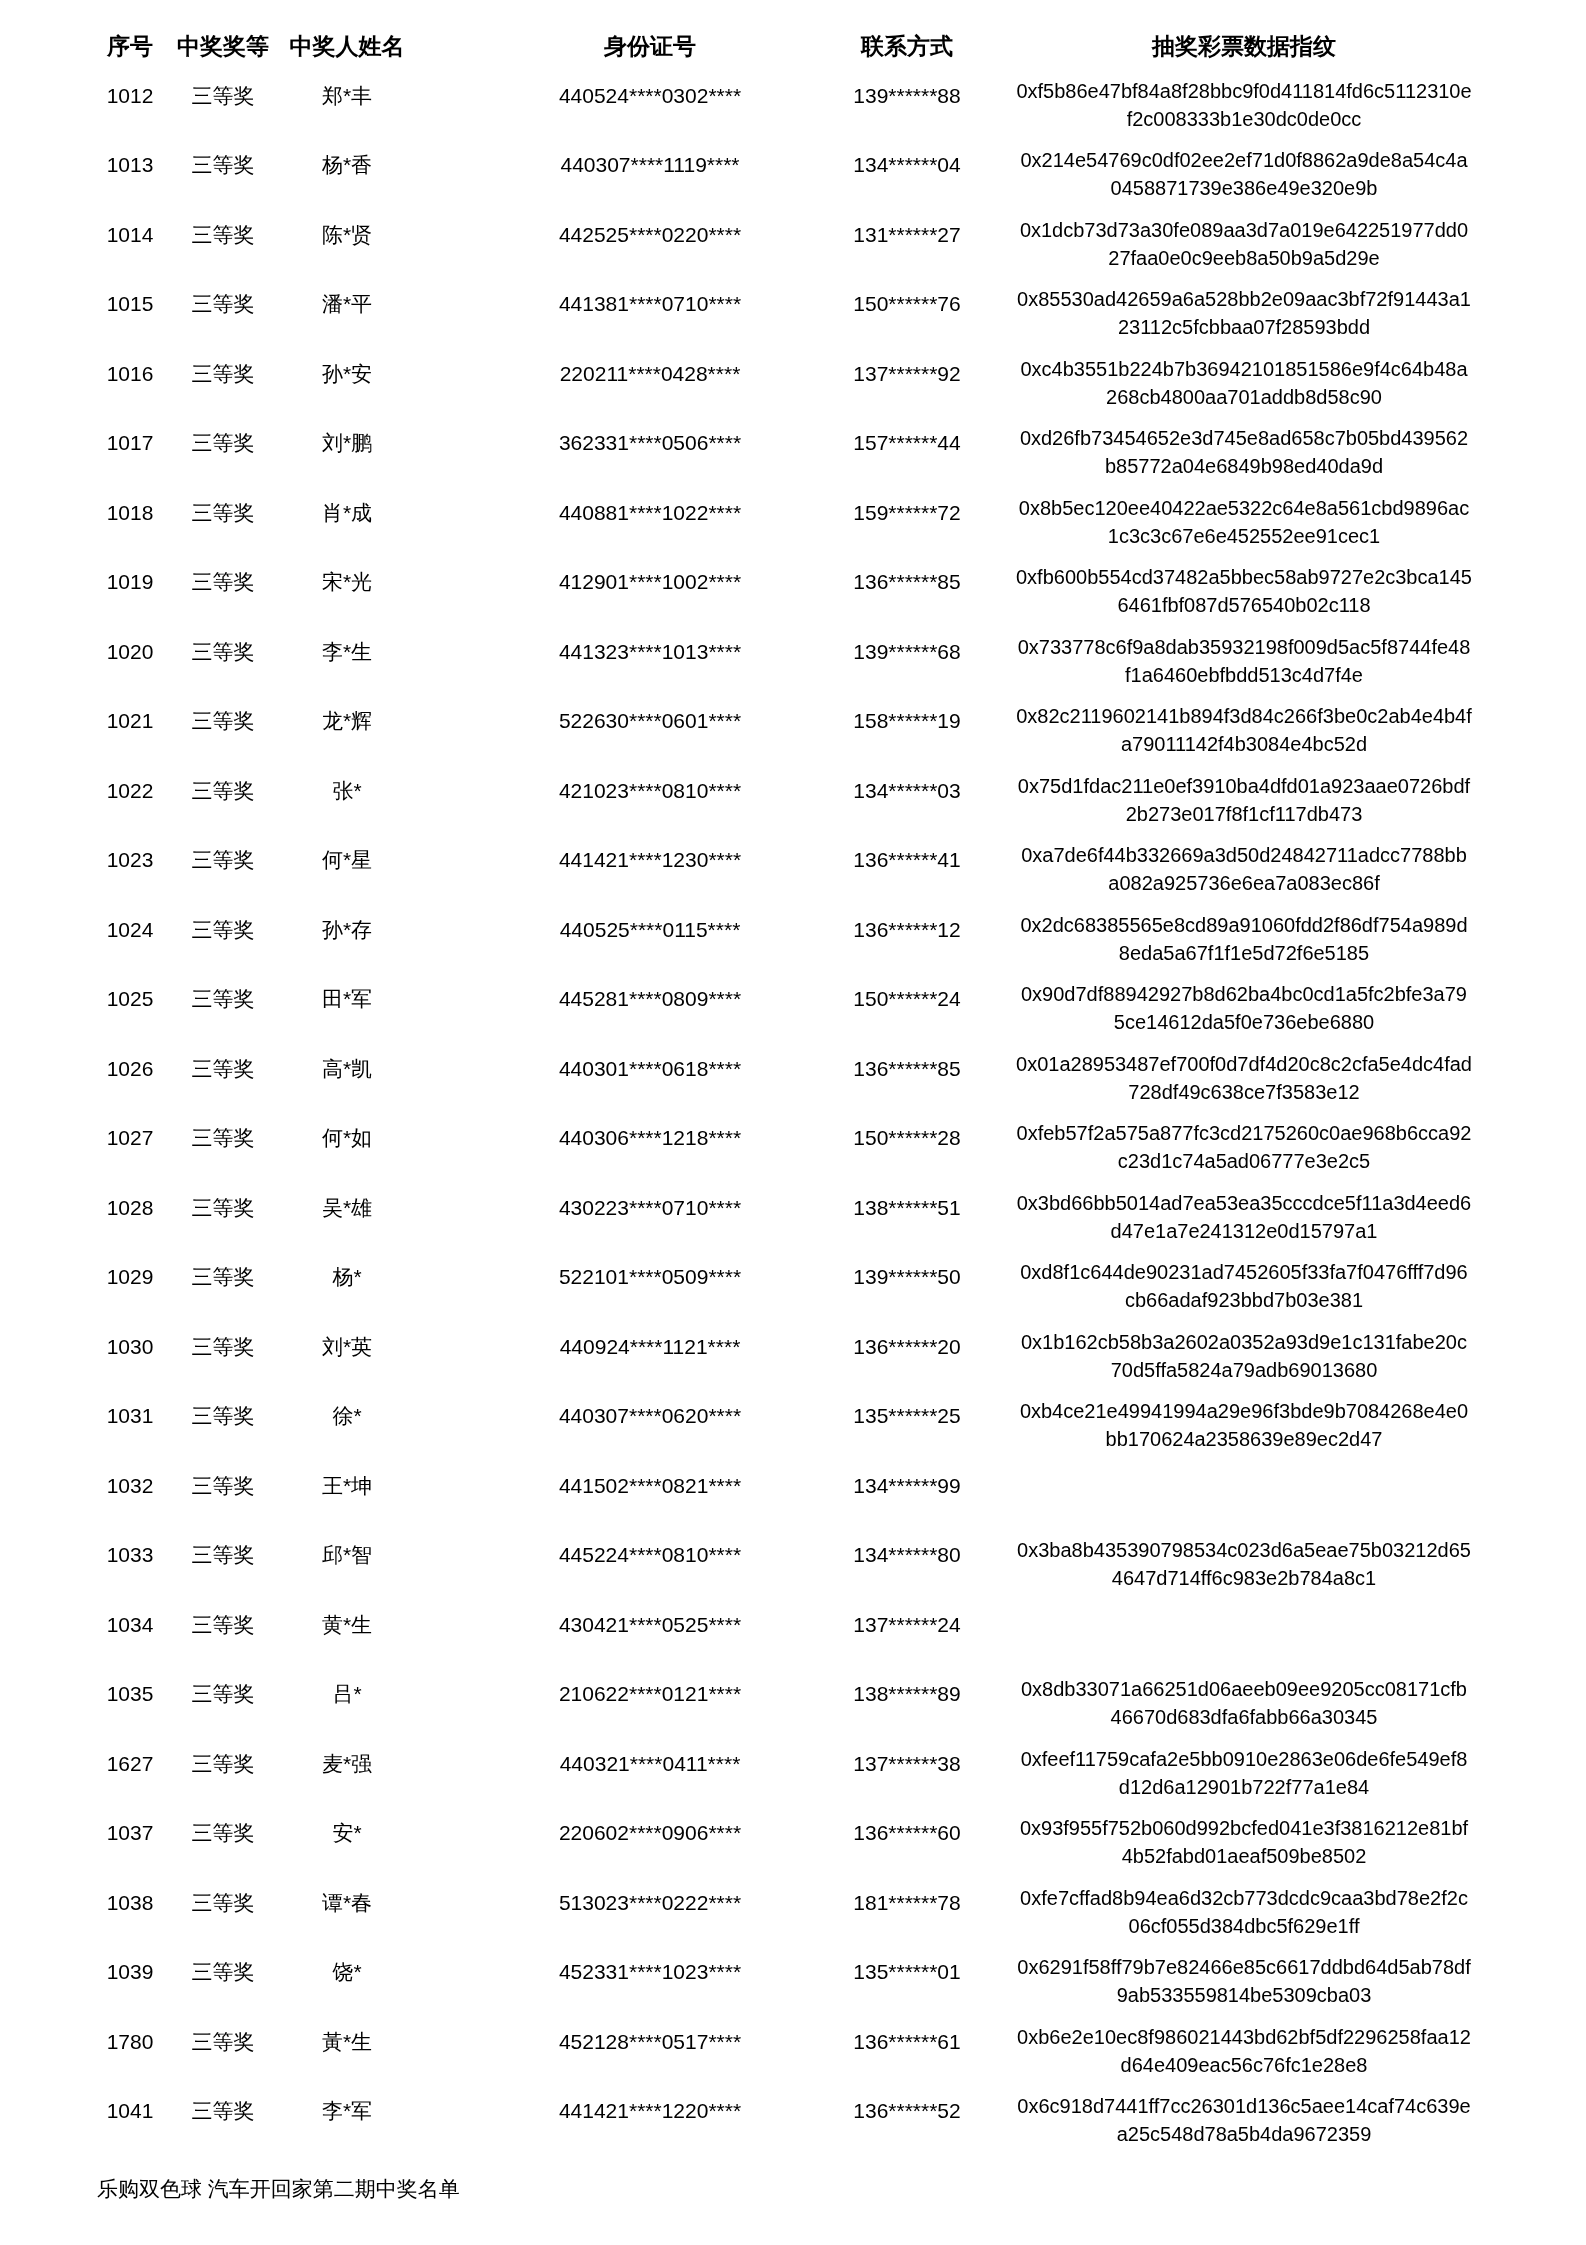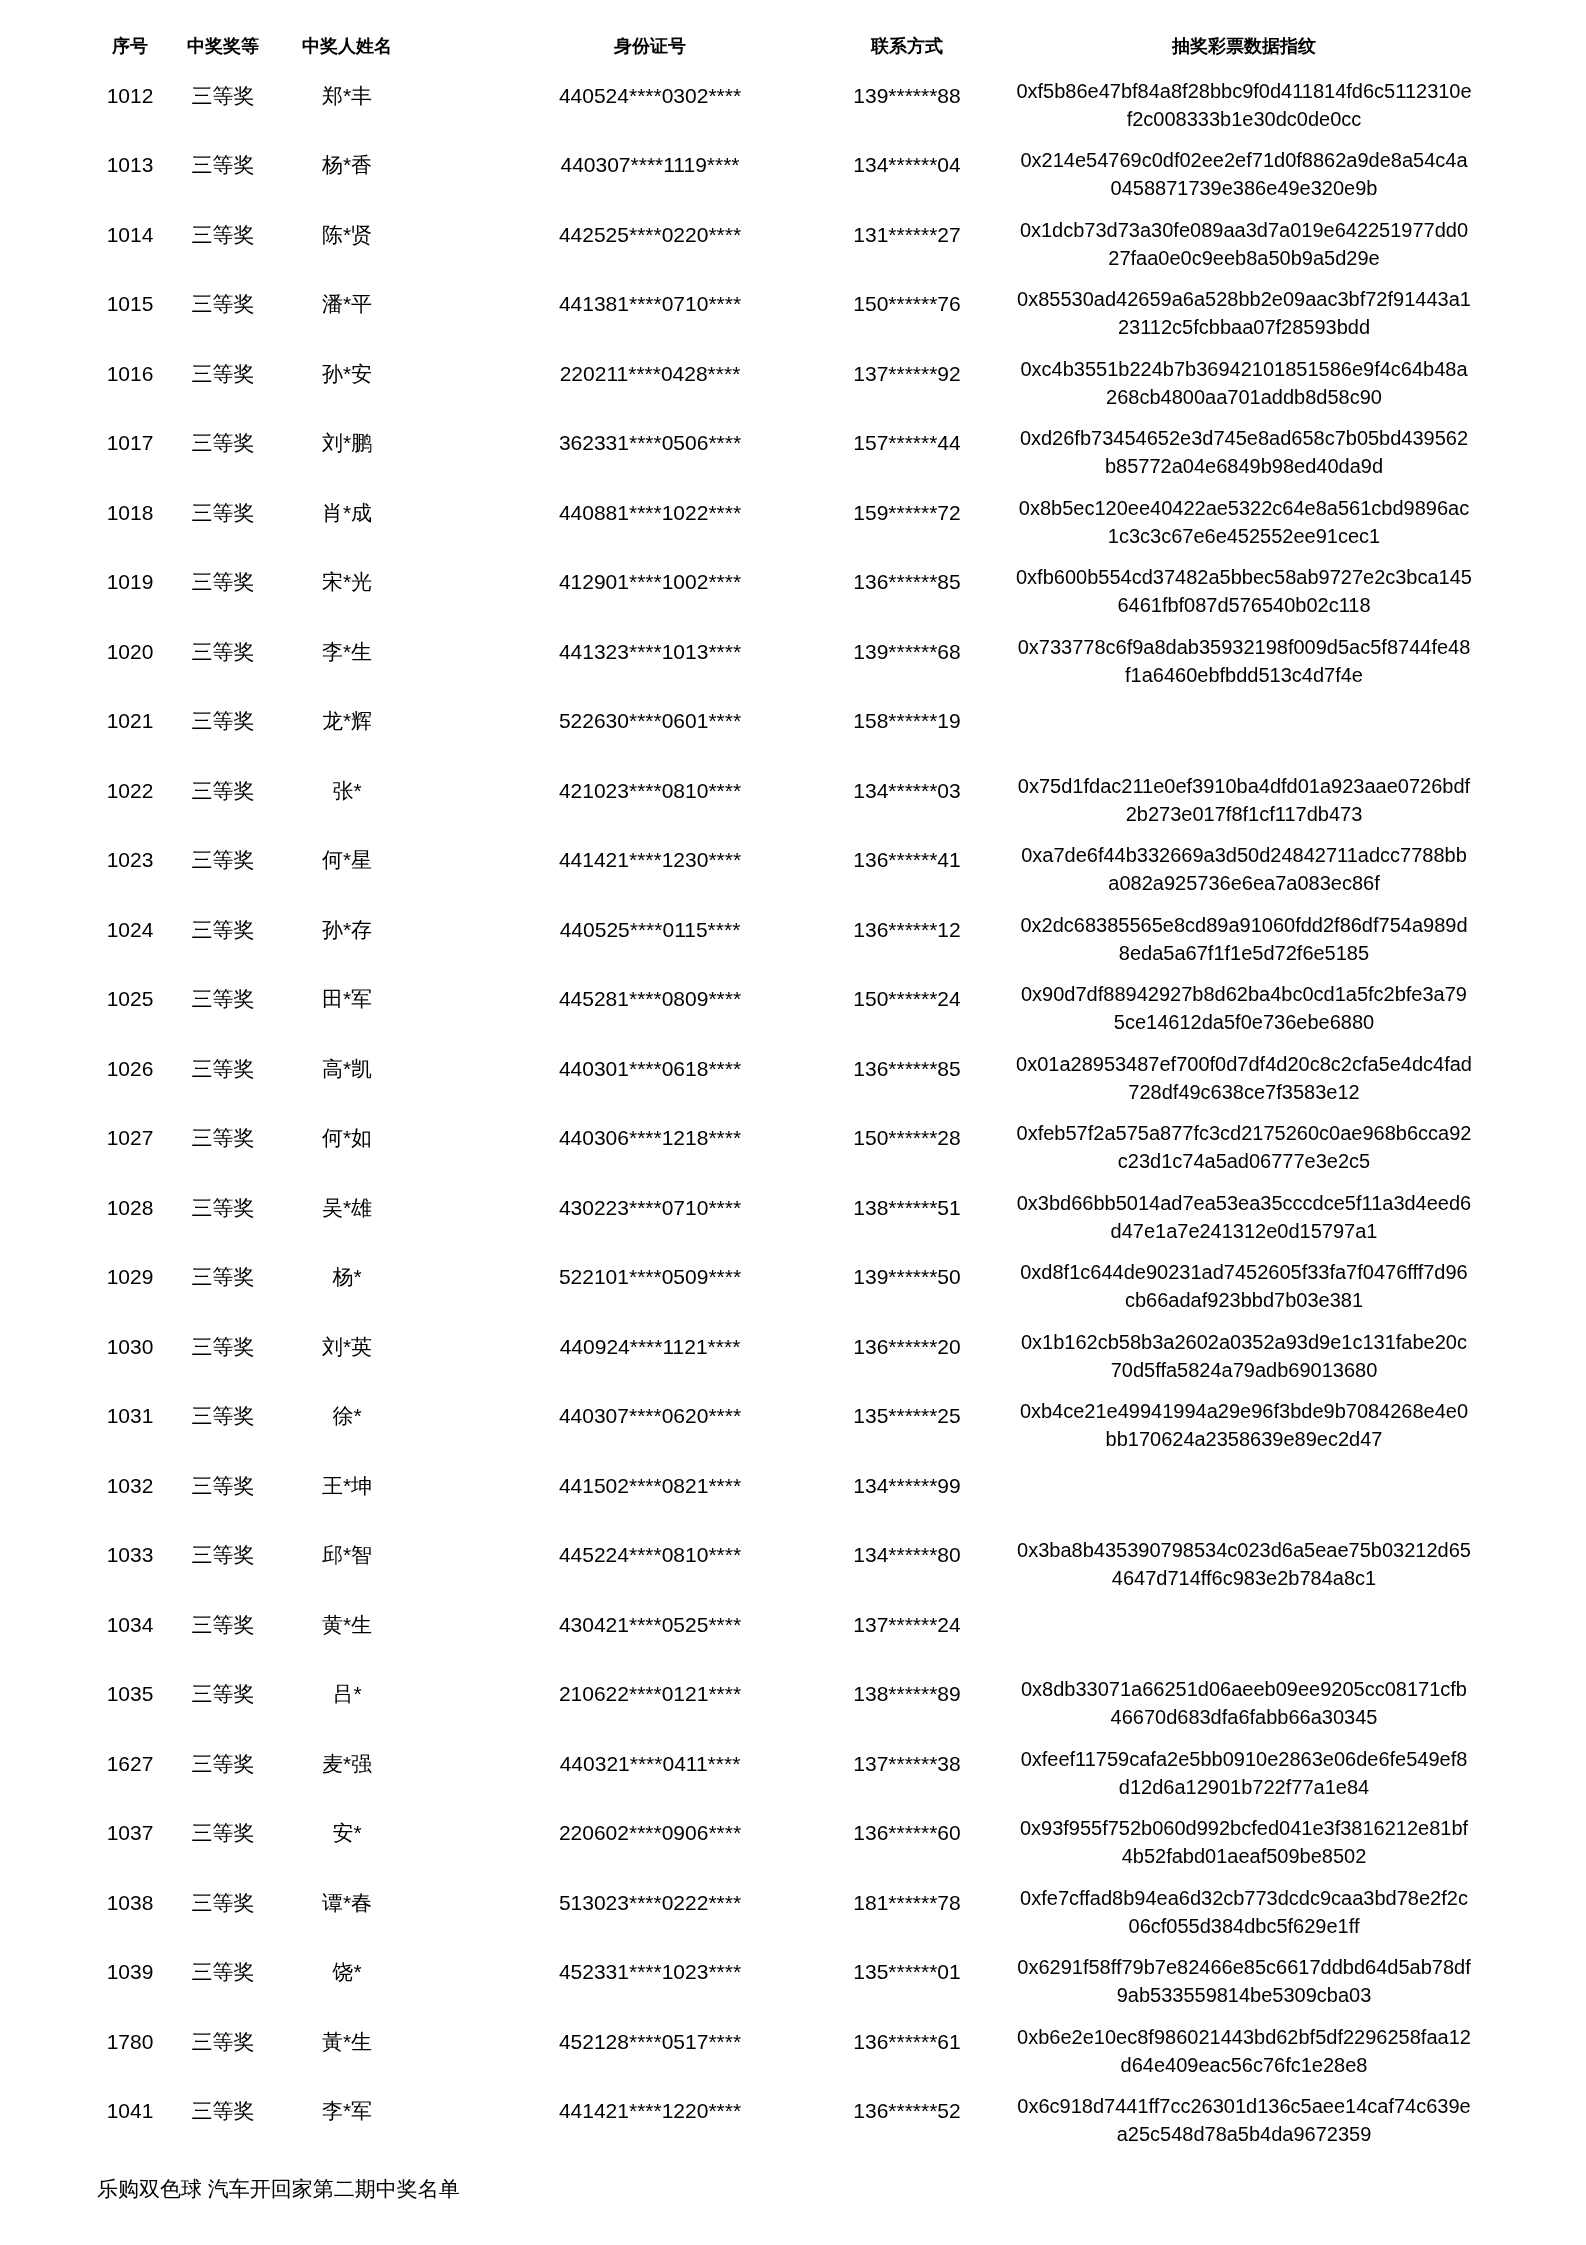--- a/index.html
+++ b/index.html
@@ -13,21 +13,21 @@
   }
   .table-wrap { padding: 22px 0 0 84px; }
   .row {
     display: grid;
     grid-template-columns: 92px 94px 154px 376px 214px 460px;
     align-items: center;
   }
   .row.head { height: 48px; }
   .row.data { height: 69.5px; }
   .cell { text-align: center; font-size: 21px; line-height: 1.25; }
-  .head .cell { font-weight: 700; font-size: 18px; }
+  .head .cell { font-weight: 700; font-size: 23px; }
   .cell.id { padding-left: 76px; }
   .data .cell.single { position: relative; top: -9px; }
   .cell.hash {
     font-size: 20px;
     line-height: 28px;
     word-break: break-all;
     text-align: center;
     padding: 0 2px;
   }
   .page-footer {
@@ -131,20 +131,21 @@
     <div class="cell single">139******68</div>
     <div class="cell hash">0x733778c6f9a8dab35932198f009d5ac5f8744fe48f1a6460ebfbdd513c4d7f4e</div>
   </div>
 
   <div class="row data">
     <div class="cell single">1021</div>
     <div class="cell single">三等奖</div>
     <div class="cell single">龙*辉</div>
     <div class="cell single id">522630****0601****</div>
     <div class="cell single">158******19</div>
+    <div class="cell hash">0x82c2119602141b894f3d84c266f3be0c2ab4e4b4fa79011142f4b3084e4bc52d</div>
   </div>
 
   <div class="row data">
     <div class="cell single">1022</div>
     <div class="cell single">三等奖</div>
     <div class="cell single">张*</div>
     <div class="cell single id">421023****0810****</div>
     <div class="cell single">134******03</div>
     <div class="cell hash">0x75d1fdac211e0ef3910ba4dfd01a923aae0726bdf2b273e017f8f1cf117db473</div>
   </div>

